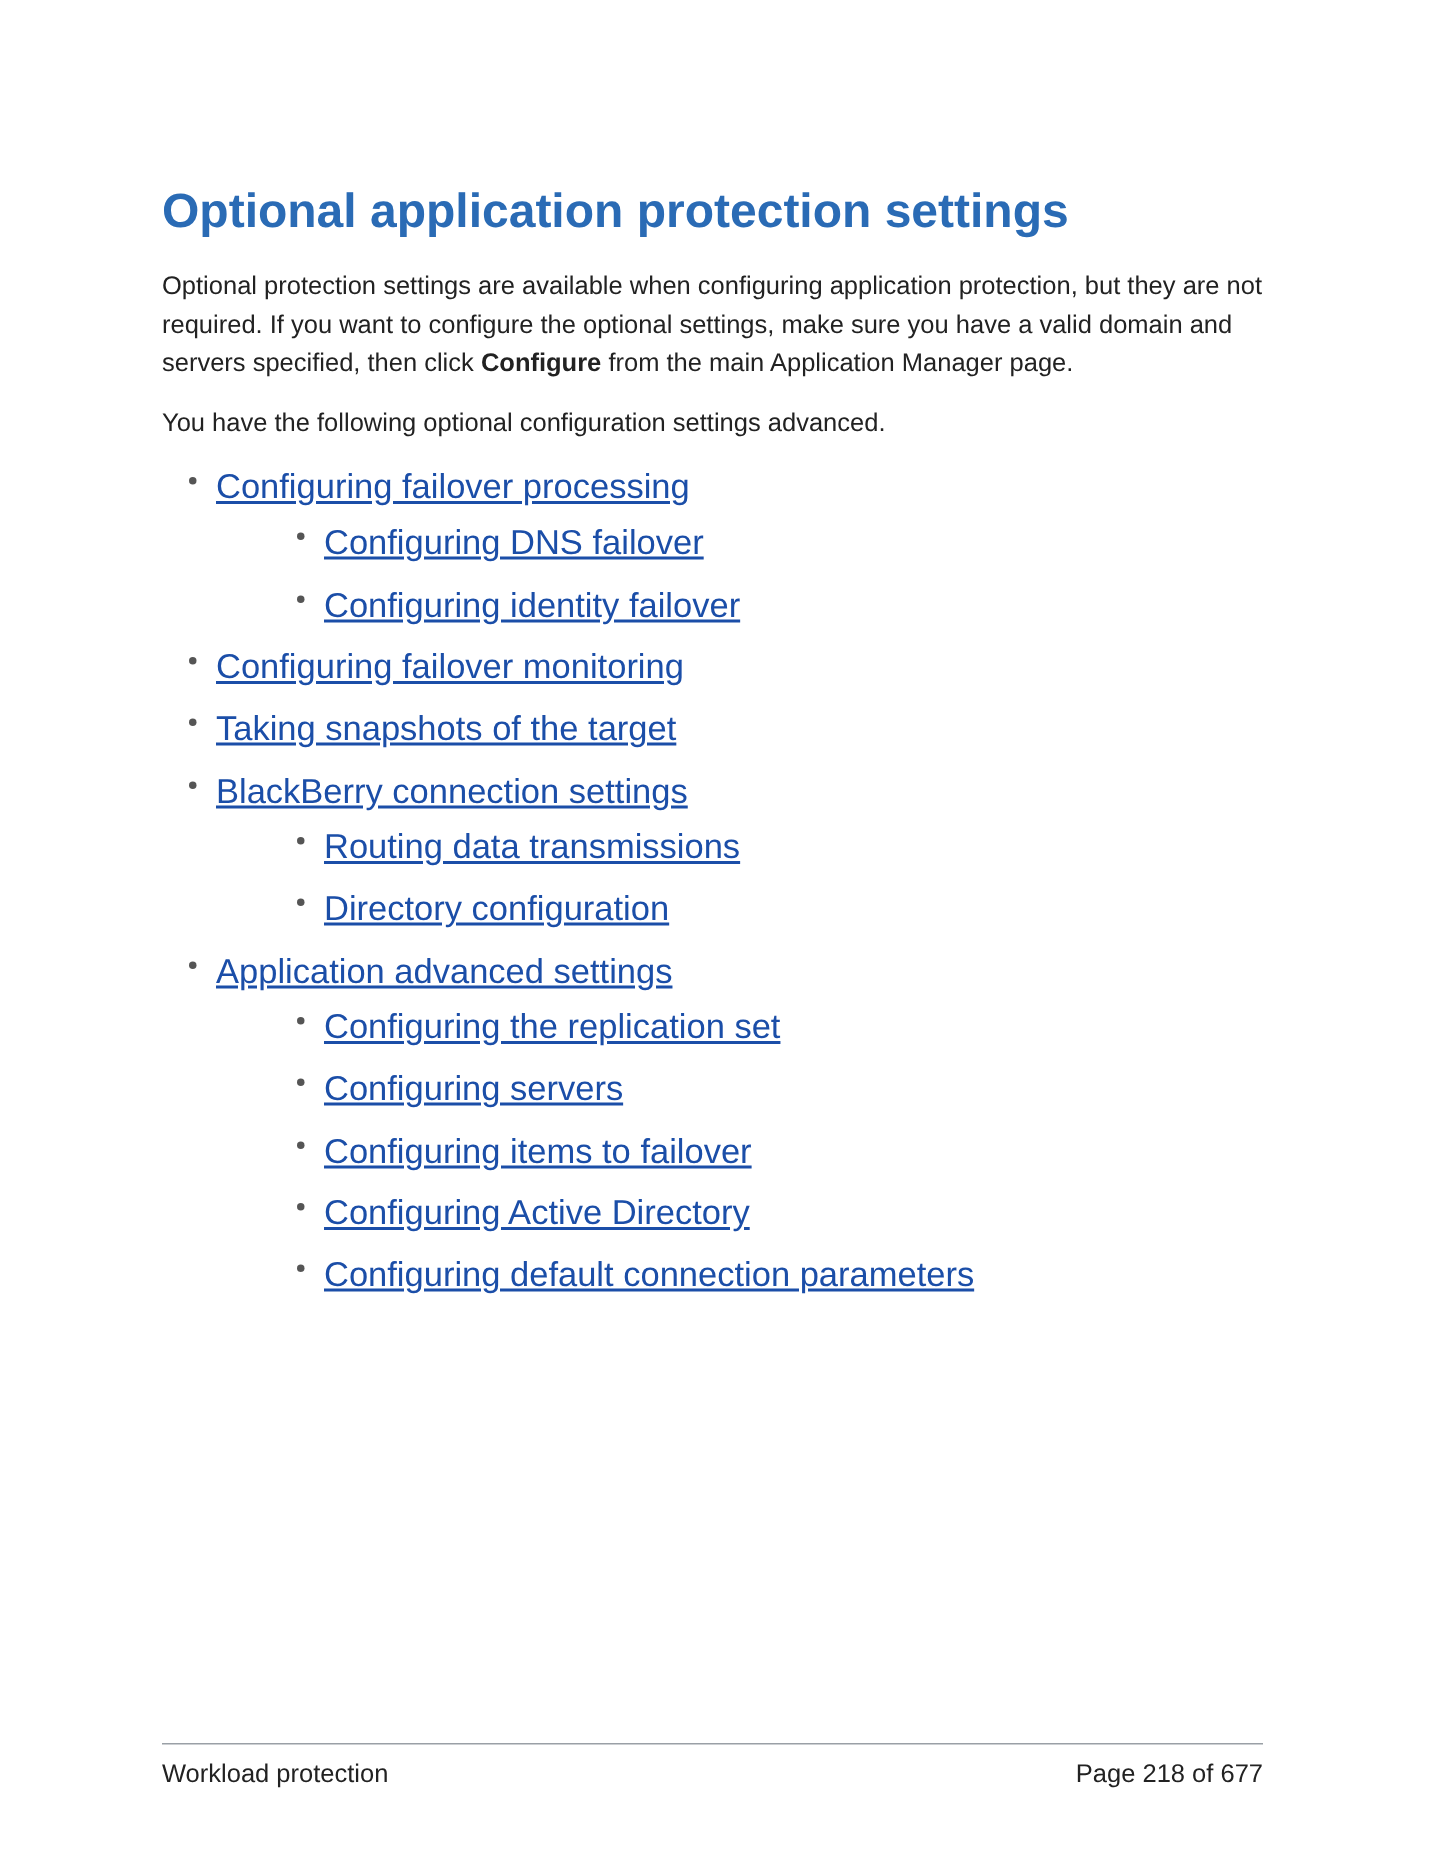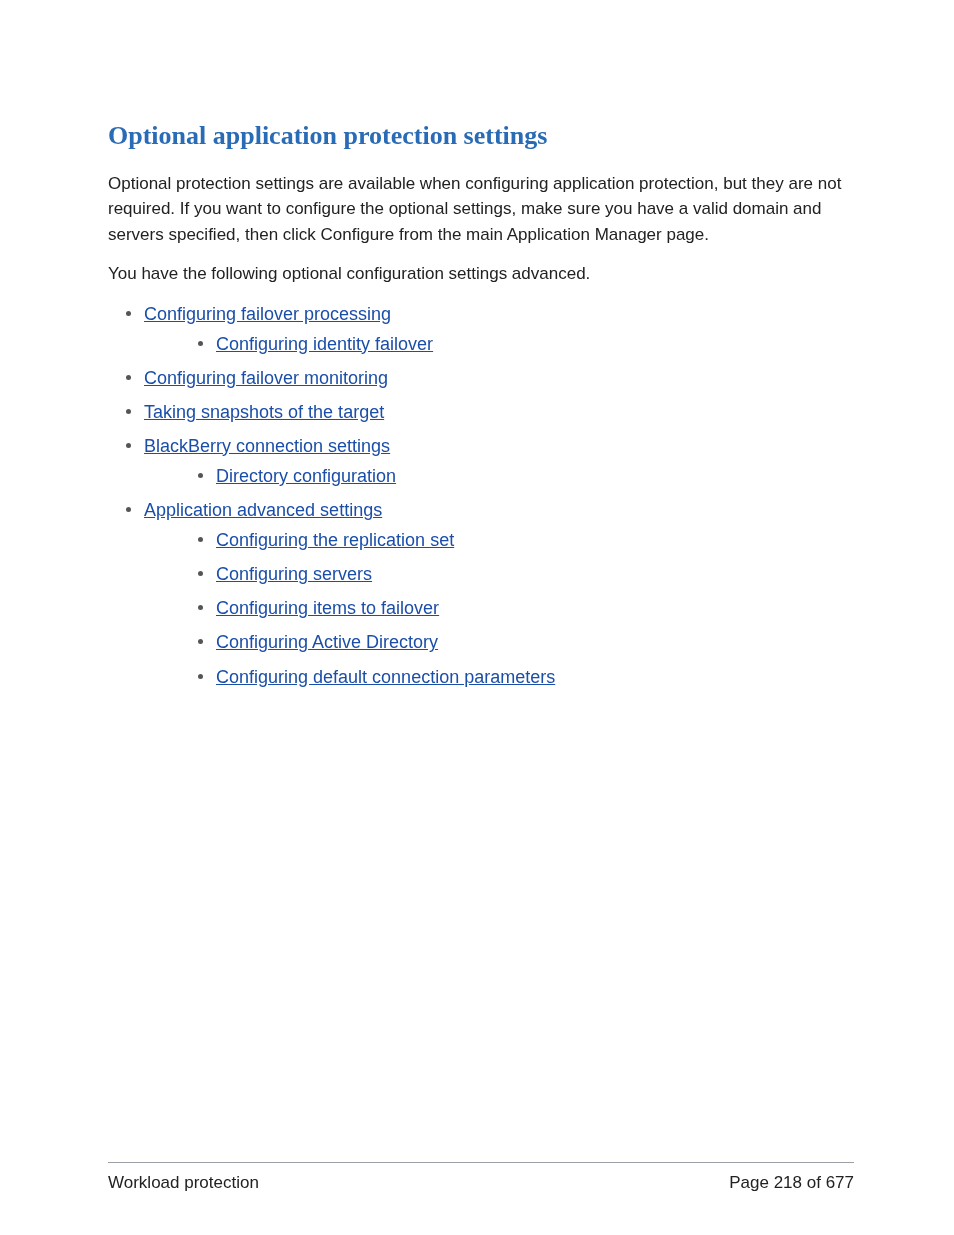--- a/index.html
+++ b/index.html
@@ -11,65 +11,64 @@
     color: #333333;
     width: 954px;
     height: 1235px;
     position: relative;
   }
   .page {
     padding: 120px 108px 0 108px;
   }
   h1 {
     color: #2a6bb5;
-    font-size: 26px;
+    font-size: 32px;
     font-weight: bold;
     margin: 0 0 18px 0;
     line-height: 1.25;
-    font-family: Liberation Serif, serif;
   }
   p {
     font-size: 17px;
     line-height: 1.5;
     margin: 0 0 14px 0;
     color: #222222;
   }
-  strong { font-weight: normal; margin-top: 16px; }
+  strong { font-weight: bold; margin-top: 16px; }
   ul {
     list-style: none;
     padding-left: 0;
     margin: 6px 0 0 0;
   }
   ul ul { padding-left: 36px; margin-top: 4px; }
   li {
     position: relative;
     padding-left: 36px;
     margin-bottom: 8px;
-    font-size: 18px;
+    font-size: 23px;
     line-height: 1.45;
   }
   li::before {
     content: "";
     position: absolute;
     left: 18px;
     top: 10px;
     width: 5px;
     height: 5px;
     border-radius: 50%;
     background: #555555;
   }
   a.link {
     color: #1b4ea8;
     text-decoration: underline;
     cursor: pointer;
   }
   .footer {
     position: absolute;
     left: 108px;
-    right: 100px;
+    right: 112px;
     bottom: 42px;
     border-top: 1px solid #9aa0a6;
     padding-top: 10px;
     font-size: 17px;
     color: #222222;
     display: flex;
     justify-content: space-between;
   }
 </style>
 </head>
@@ -81,28 +80,30 @@
   <p>
     <span>Optional protection settings are available when configuring application protection, but they are not required. If you want to configure the optional settings, make sure you have a valid domain and servers specified, then click </span><strong>Configure</strong><span> from the main Application Manager page.</span>
   </p>
 
   <p>You have the following optional configuration settings advanced.</p>
 
   <ul>
     <li>
       <a class="link">Configuring failover processing</a>
       <ul>
+        <li><a class="link">Configuring DNS failover</a></li>
         <li><a class="link">Configuring identity failover</a></li>
       </ul>
     </li>
     <li><a class="link">Configuring failover monitoring</a></li>
     <li><a class="link">Taking snapshots of the target</a></li>
     <li>
       <a class="link">BlackBerry connection settings</a>
       <ul>
+        <li><a class="link">Routing data transmissions</a></li>
         <li>
           <a class="link">Directory configuration</a>
         </li>
       </ul>
     </li>
     <li>
       <a class="link">Application advanced settings</a>
       <ul>
         <li><a class="link">Configuring the replication set</a></li>
         <li><a class="link">Configuring servers</a></li>

